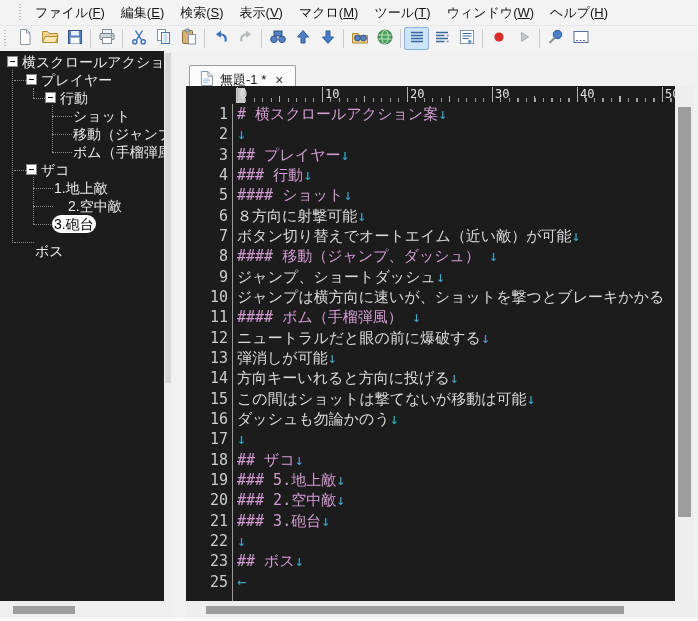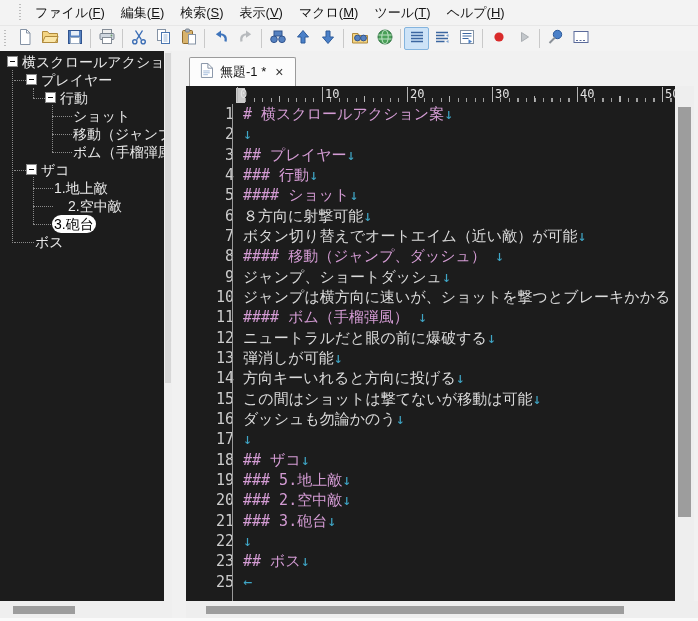--- a/index.html
+++ b/index.html
@@ -39,41 +39,41 @@
   .stub { position:absolute; top:9px; height:0; border-top:1px dotted #8a8a8a; }
   .vline { position:absolute; width:0; border-left:1px dotted #8a8a8a; }
   .side-vstrip { position:absolute; right:0; top:0; width:8px; height:550px; background:#efefef; }
   .side-vthumb { position:absolute; left:1px; top:2px; width:6px; height:330px; background:#d7d7d7; }
   .side-hscroll { position:absolute; left:0; top:550px; width:172px; height:17px; background:#efefef; }
   .side-hthumb { position:absolute; left:13px; top:5px; width:62px; height:8px; background:#9d9d9d; }
   
   .splitter { position:absolute; left:172px; top:0; width:14px; height:570px; background:#f1f1f1; }
   
   .editorpane { position:absolute; left:186px; top:0; width:512px; height:570px; }
-  .tabbar { position:absolute; left:0; top:0; width:512px; height:35px; background:#f1f1f1; }
+  .tabbar { position:absolute; left:0; top:8px; width:512px; height:35px; background:#f1f1f1; }
   .tab { position:absolute; left:3px; top:6px; height:29px; background:#fcfcfc;
     border:1px solid #9b9b9b; border-bottom:none; border-radius:2px 2px 0 0;
     display:flex; align-items:center; padding:0 10px; gap:7px; }
   .tab-title { font-size:13px; color:#111; white-space:nowrap; }
   .tab-close { font-size:14px; color:#333; line-height:1; padding:1px 2px; }
   .darkbox { position:absolute; left:0; top:35px; width:489px; height:515px; background:#1c1c1c; overflow:hidden; }
   
   .ruler { position:absolute; left:0; top:0; width:489px; height:18px; background:#1c1c1c; }
   .ticks-minor { position:absolute; left:51px; right:0; bottom:2px; height:4px;
     background:repeating-linear-gradient(to right,#9f9f9f 0 1px,transparent 1px 8.5px); }
   .ticks-mid { position:absolute; left:51px; right:0; bottom:2px; height:6px;
     background:repeating-linear-gradient(to right,#b5b5b5 0 1px,transparent 1px 42.5px); }
   .caret-cell { position:absolute; left:50px; top:2px; width:9px; height:15px; background:#c9c9c9; }
   .rlabel { position:absolute; top:1px; height:15px; font-family:"DejaVu Sans Mono","Liberation Mono",monospace;
     font-size:12px; color:#e3e3e3; border-left:1px solid #b5b5b5; padding-left:2px; line-height:15px; }
   
   .lines { position:absolute; left:0; top:18px; width:489px; height:497px; overflow:hidden; }
   .gutterline { position:absolute; left:46px; top:18px; bottom:0; width:0; border-left:1px solid #9a9a9a; }
   .eline { height:20.33px; line-height:20.33px; white-space:pre;
-    font-family:"DejaVu Sans Mono","Liberation Mono",monospace; font-size:15px;padding-left:6px; }
+    font-family:"DejaVu Sans Mono","Liberation Mono",monospace; font-size:15px; }
   .lnum { display:inline-block; width:42px; text-align:right; margin-right:9px; color:#cccccc; }
   .ltxt { color:#dadada; }
   .k-heading .ltxt { color:#d39bd3; }
   .lmark { color:#3fa6c6; }
   
   .vscroll { position:absolute; left:489px; top:35px; width:19px; height:515px; background:#eeeeee; }
   .vthumb { position:absolute; left:3px; top:21px; width:13px; height:410px; background:#9d9d9d; }
   .rightstrip { position:absolute; left:508px; top:35px; width:4px; height:515px; background:#f1f1f1; }
   .hscroll { position:absolute; left:0; top:550px; width:512px; height:17px; background:#eeeeee; }
   .hthumb { position:absolute; left:20px; top:5px; width:418px; height:8px; background:#9d9d9d; }
@@ -85,20 +85,21 @@
 
 <div id="window">
   <div class="menubar">
     <div class="gripper"></div>
   <div class="menu-item">ファイル(<u>F</u>)</div>
       <div class="menu-item">編集(<u>E</u>)</div>
       <div class="menu-item">検索(<u>S</u>)</div>
       <div class="menu-item">表示(<u>V</u>)</div>
       <div class="menu-item">マクロ(<u>M</u>)</div>
       <div class="menu-item">ツール(<u>T</u>)</div>
+      <div class="menu-item">ウィンドウ(<u>W</u>)</div>
       <div class="menu-item">ヘルプ(<u>H</u>)</div>
     </div>
   <div class="toolbar">
     <div class="gripper"></div>
   <div class="tbtn">
         <span><svg width="18" height="18" viewBox="0 0 18 18" fill="none" stroke-width="1">
             <path d="M4.5 1.5h6l3.5 3.5v11.5h-9.5z" fill="#fff" stroke="#8593a5"></path>
             <path d="M10.5 1.5v3.5H14" stroke="#8593a5"></path>
           </svg></span>
       </div>
@@ -281,21 +282,21 @@
           <div class="trow" style="top: 146px;">
             <div class="stub" style="left: 33px; width: 20px;"></div>
             <span class="tlabel" style="left: 52px; margin-left: 14px;">2.空中敵</span>
           </div>
           <div class="trow" style="top: 164px;">
             <div class="stub" style="left: 33px; width: 20px;"></div>
             <span class="tlabel sel" style="left: 52px; border-radius: 9px;">3.砲台</span>
           </div>
           <div class="trow" style="top: 182px;">
             <div class="stub" style="left: 14px; width: 20px;"></div>
-            <span class="tlabel" style="left: 33px;">ボス</span>
+            <span class="tlabel" style="left: 33px; margin-top: 9px;">ボス</span>
           </div>
         </div>
       <div class="side-vstrip">
         <div class="side-vthumb"></div>
       </div>
     </div>
     <div class="side-hscroll">
       <div class="side-hthumb"></div>
     </div>
     <div class="splitter"></div>

